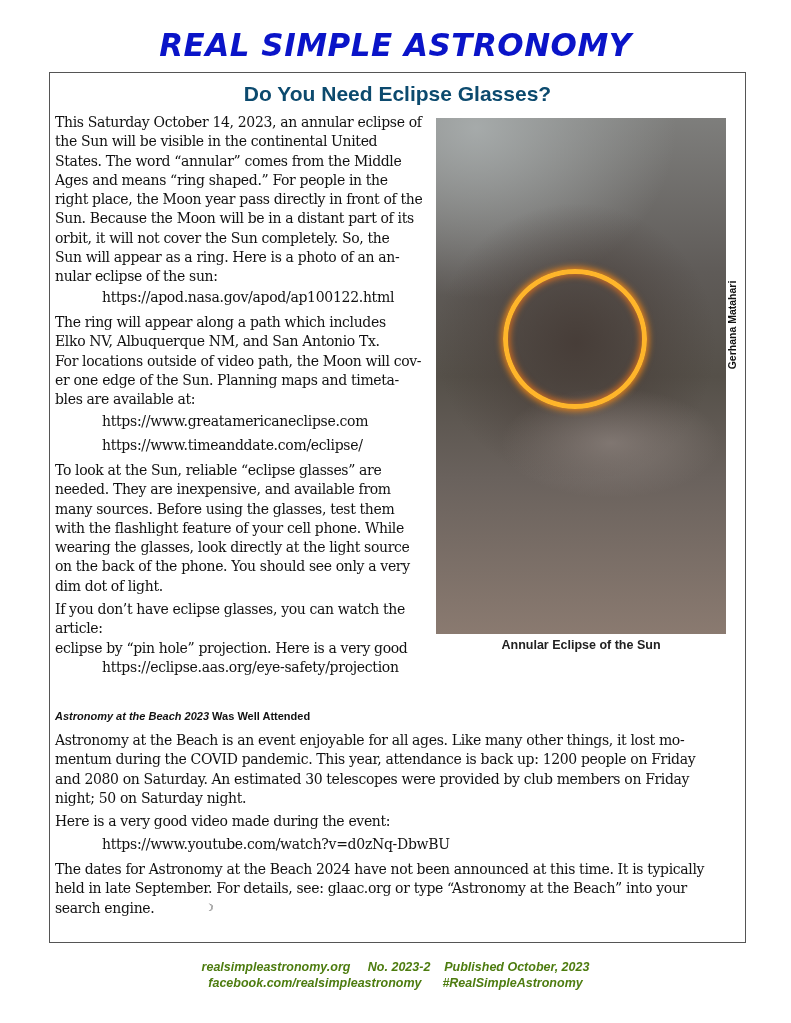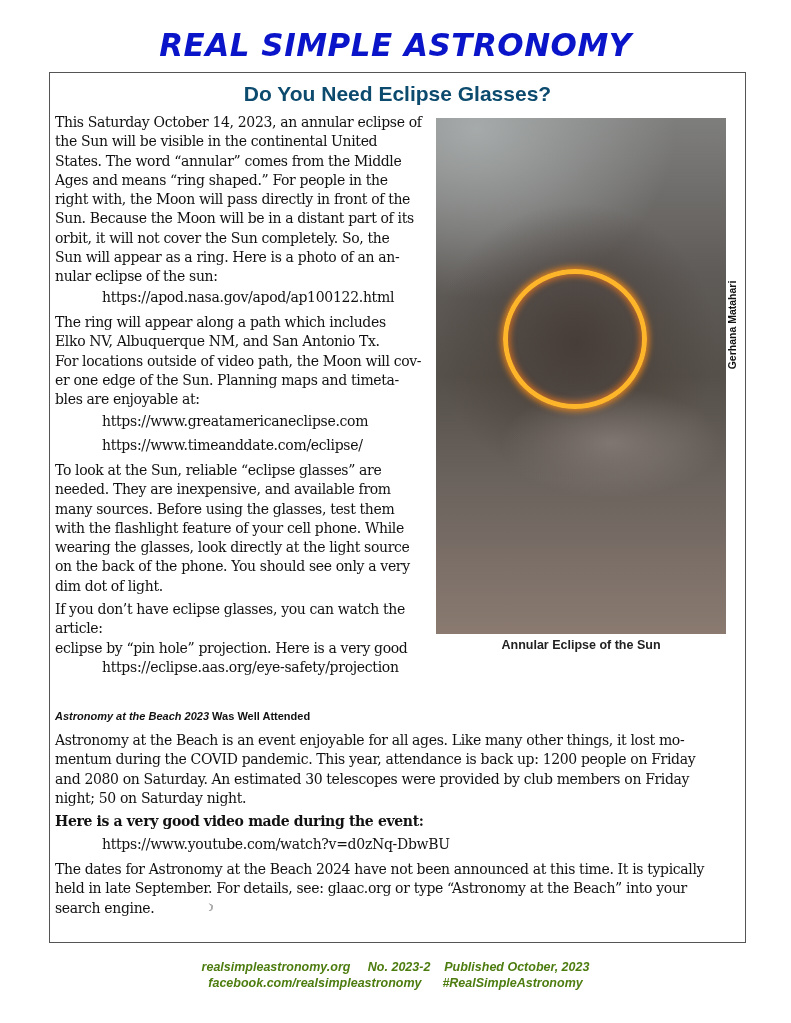--- a/index.html
+++ b/index.html
@@ -66,34 +66,34 @@
 
 <div class="frame"></div>
 
 <div class="headline">Do You Need Eclipse Glasses?</div>
 
 <div class="body-text" style="left:55px; top:113px;">
   <span class="ln">This Saturday October 14, 2023, an annular eclipse of</span>
   <span class="ln">the Sun will be visible in the continental United</span>
   <span class="ln">States.  The word “annular” comes from the Middle</span>
   <span class="ln">Ages and means “ring shaped.”  For people in the</span>
-  <span class="ln">right with, the Moon will pass directly in front of the</span>
+  <span class="ln">right place, the Moon year pass directly in front of the</span>
   <span class="ln">Sun.  Because the Moon will be in a distant part of its</span>
   <span class="ln">orbit, it will not cover the Sun completely.  So, the</span>
   <span class="ln">Sun will appear as a ring.  Here is a photo of an an-</span>
   <span class="ln">nular eclipse of the sun:</span>
 </div>
 <div class="url" style="top:289px;">https://apod.nasa.gov/apod/ap100122.html</div>
 
 <div class="body-text" style="left:55px; top:313px;">
   <span class="ln">The ring will appear along a path which includes</span>
   <span class="ln">Elko NV, Albuquerque NM, and San Antonio Tx.</span>
   <span class="ln">For locations outside of video path, the Moon will cov-</span>
   <span class="ln">er one edge of the Sun.  Planning maps and timeta-</span>
-  <span class="ln">bles are enjoyable at:</span>
+  <span class="ln">bles are available at:</span>
 </div>
 <div class="url" style="top:413px;">https://www.greatamericaneclipse.com</div>
 <div class="url" style="top:437px;">https://www.timeanddate.com/eclipse/</div>
 
 <div class="body-text" style="left:55px; top:461px;">
   <span class="ln">To look at the Sun, reliable “eclipse glasses” are</span>
   <span class="ln">needed.  They are inexpensive, and available from</span>
   <span class="ln">many sources.  Before using the glasses, test them</span>
   <span class="ln">with the flashlight feature of your cell phone.  While</span>
   <span class="ln">wearing the glasses, look directly at the light source</span>
@@ -116,21 +116,21 @@
 
 <div class="subhead"><i>Astronomy at the Beach 2023</i><span> Was Well Attended</span></div>
 
 <div class="body-text" style="left:55px; top:731px;">
   <span class="ln">Astronomy at the Beach is an event enjoyable for all ages.  Like many other things, it lost mo-</span>
   <span class="ln">mentum during the COVID pandemic.  This year, attendance is back up: 1200 people on Friday</span>
   <span class="ln">and 2080 on Saturday.  An estimated 30 telescopes were provided by club members on Friday</span>
   <span class="ln">night; 50 on Saturday night.</span>
 </div>
 
-<div class="body-text" style="left:55px; top:812px;font-weight:bold;">
+<div class="body-text" style="left:55px; top:812px;">
   <span class="ln">Here is a very good video made during the event:</span>
 </div>
 <div class="url" style="top:836px;">https://www.youtube.com/watch?v=d0zNq-DbwBU</div>
 
 <div class="body-text" style="left:55px; top:860px;">
   <span class="ln">The dates for Astronomy at the Beach 2024 have not been announced at this time.  It is typically</span>
   <span class="ln">held in late September.  For details, see: glaac.org or type “Astronomy at the Beach” into your</span>
   <span class="ln">search engine.</span>
 </div>
 <div class="moon">☽</div>

